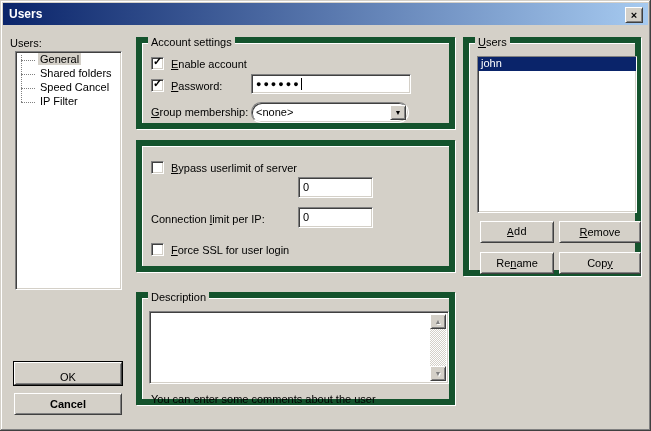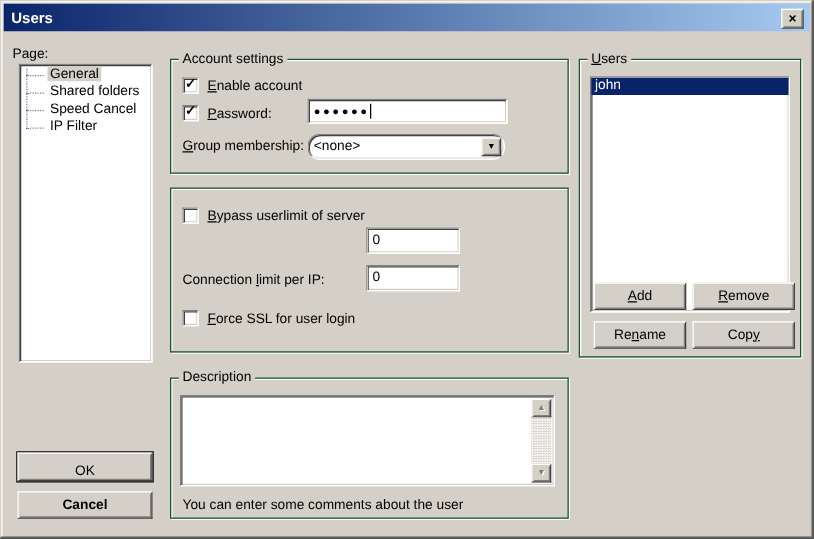--- a/index.html
+++ b/index.html
@@ -30,23 +30,22 @@
     border: 1px solid; border-color: #ffffff #404040 #404040 #ffffff;
     box-shadow: inset 1px 1px 0 #d4d0c8, inset -1px -1px 0 #808080;
   }
   .sunken {
     background: #ffffff;
     border: 1px solid; border-color: #808080 #ffffff #ffffff #808080;
     box-shadow: inset 1px 1px 0 #404040, inset -1px -1px 0 #d4d0c8;
   }
   .groupbox {
     position: absolute;
-    border: 1px solid #14532d;
+    border: 6px solid #14532d;
     box-shadow: 1px 1px 0 #ffffff, inset 1px 1px 0 #ffffff;
-    margin-top: 10px;
   }
   .legend {
     position: absolute; top: -7px; left: 6px; background: #d4d0c8;
     padding: 0 3px; line-height: 13px; white-space: nowrap;
   }
 
   .label { position: absolute; line-height: 13px; white-space: nowrap; }
 
   .checkbox { position: absolute; width: 13px; height: 13px; }
   .checkbox .check { position: absolute; left: 1px; top: -3px; font-size: 11px; font-weight: bold; }
@@ -90,21 +89,21 @@
 
 <div id="win">
 
   <div class="titlebar">
     <span class="title-text">Users</span>
     <div class="close-btn raised">
       <span>×</span>
     </div>
   </div>
 
-  <div class="label" style="left:10px; top:37px;">Page:</div>
+  <div class="label" style="left:10px; top:37px;">Users:</div>
 
   <div class="listbox sunken" style="left:15px; top:51px; width:107px; height:239px;">
     <div class="tree">
       <div class="tree-vline"></div>
       <div class="tree-row selected">
         <span class="connector"></span>
         <span class="row-label">General</span>
       </div>
       <div class="tree-row">
         <span class="connector"></span>
@@ -184,27 +183,27 @@
         </div>
       </div>
     </div>
 
     <div class="hint" style="left:9px; top:95px;">You can enter some comments about the user</div>
   </div>
 
   <div class="groupbox" style="left:463px; top:37px; width:178px; height:239px;">
     <span class="legend"><u>U</u>sers</span>
 
-    <div class="listbox sunken" style="left:8px; top:13px; width:160px; height:189px;">
+    <div class="listbox sunken" style="left:8px; top:13px; width:160px; height:157px;">
       <div class="list-item selected">
         <span>john</span>
       </div>
     </div>
 
-    <div class="btn raised" style="left:11px; top:178px; width:74px; height:22px;">
+    <div class="btn raised" style="left:11px; top:178px; width:74px; height:22px;font-family:Liberation Mono, monospace;">
       <span><u>A</u>dd</span>
     </div>
     <div class="btn raised" style="left:90px; top:178px; width:82px; height:22px;">
       <span><u>R</u>emove</span>
     </div>
     <div class="btn raised" style="left:11px; top:209px; width:74px; height:22px;">
       <span>Re<u>n</u>ame</span>
     </div>
     <div class="btn raised" style="left:90px; top:209px; width:82px; height:22px;">
       <span>Cop<u>y</u></span>

